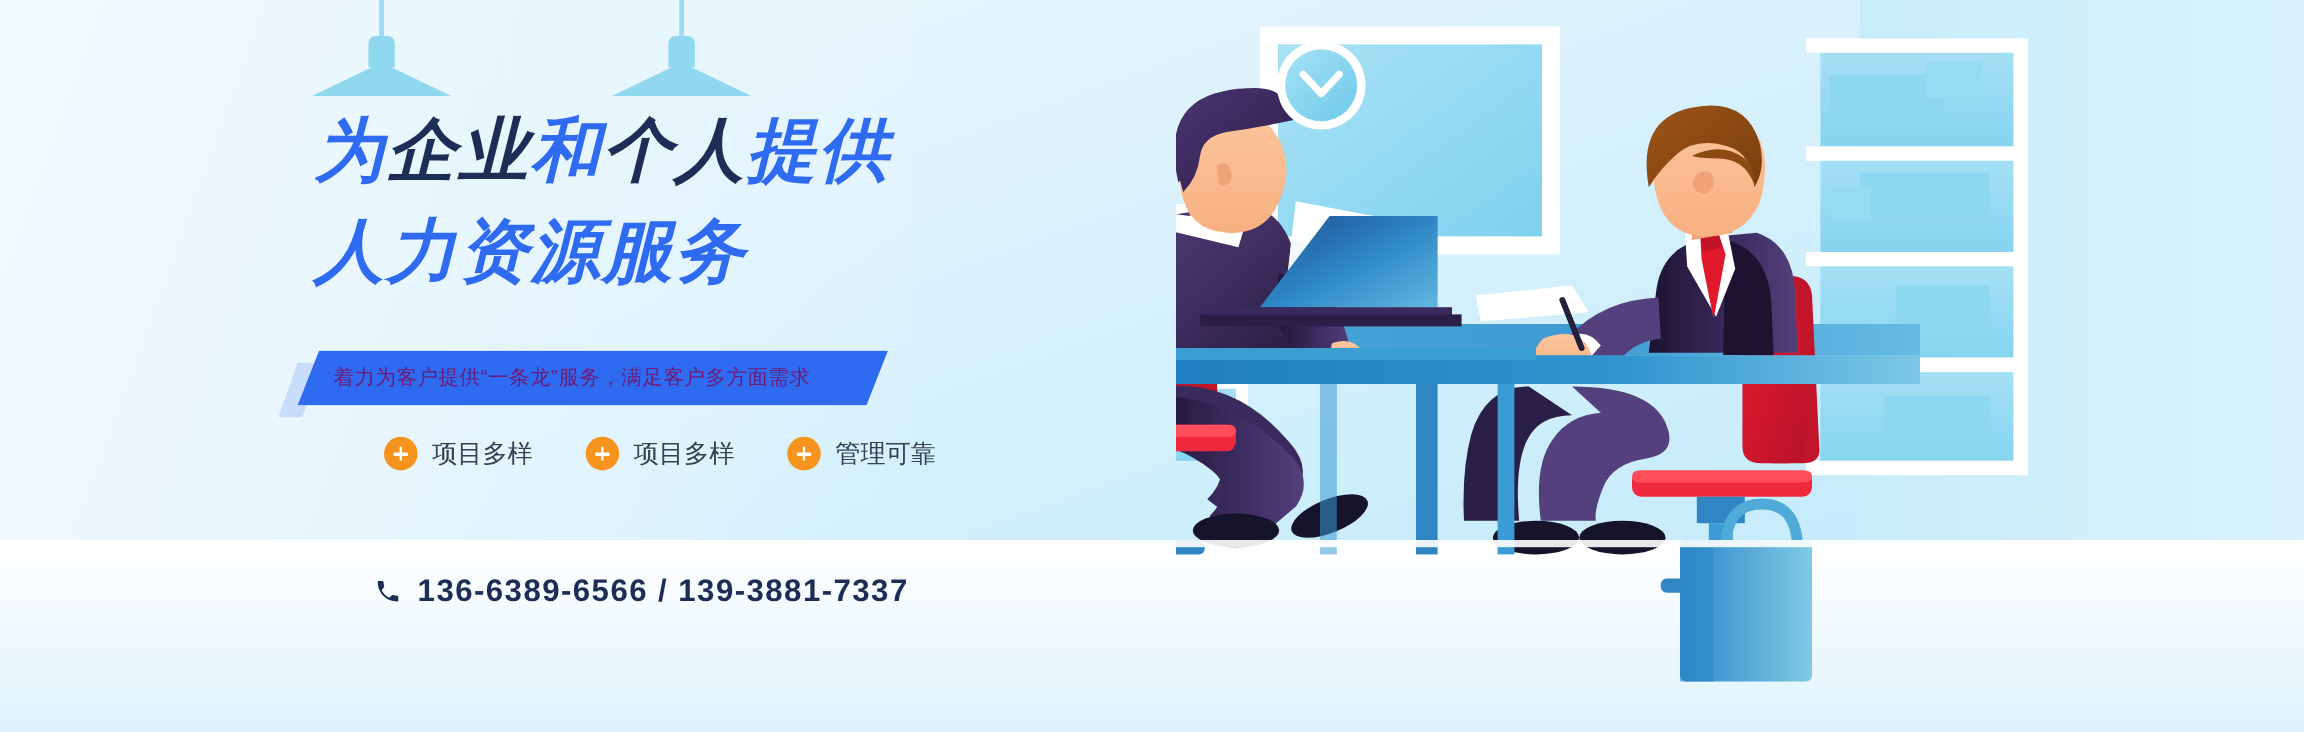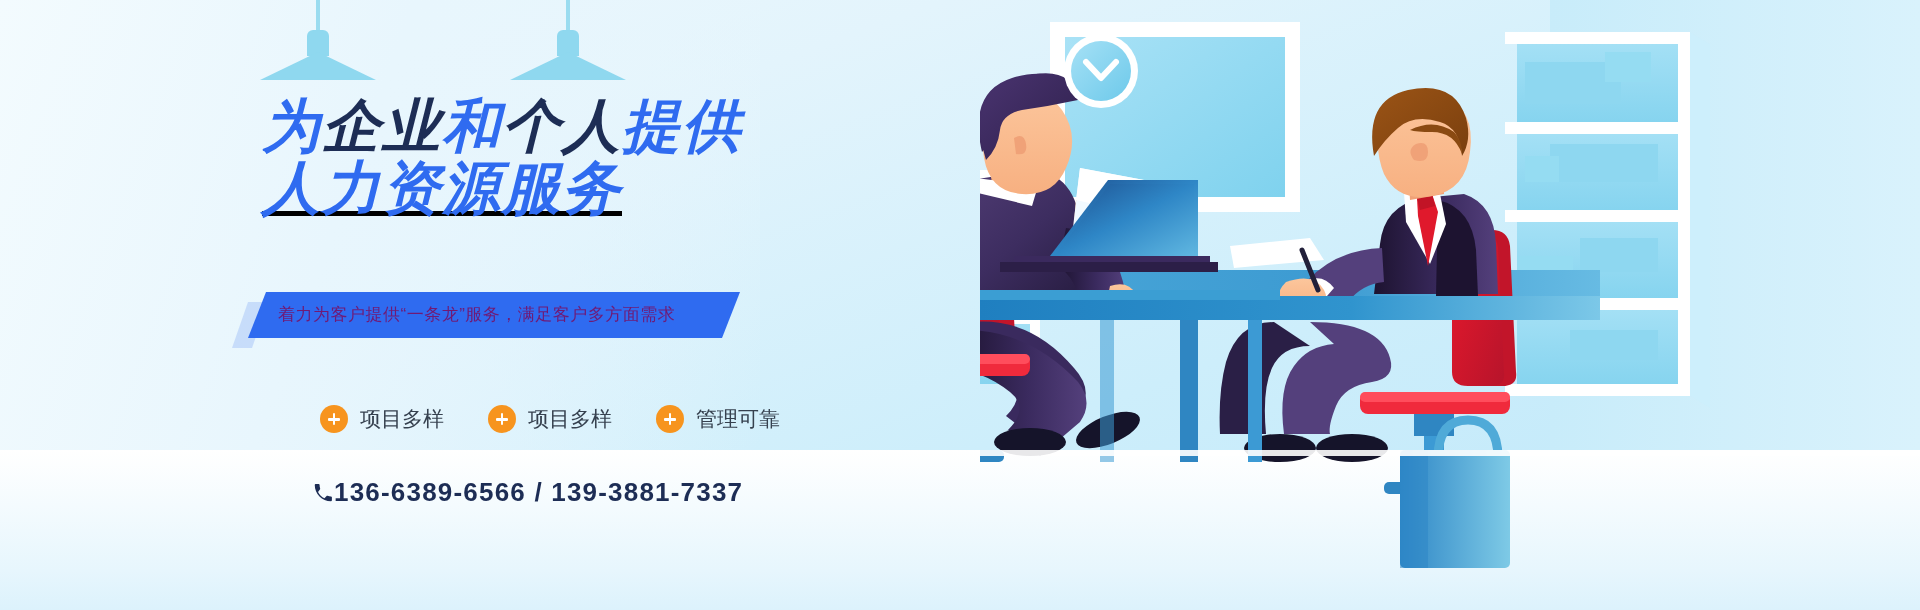--- a/index.html
+++ b/index.html
@@ -61,21 +61,21 @@
     position: absolute;
     left: 262px;
     top: 95px;
     font-size: 58px;
     line-height: 62px;
     font-weight: 900;
     letter-spacing: 2px;
     font-style: italic;
     white-space: nowrap;
   }
-  .headline .l2row { display: block; margin-top: 0; text-decoration: underline; }
+  .headline .l2row { display: block; margin-top: 22px; }
   .seg-dark { color: #1d2d55; }
   .seg-blue { color: #2f6bf0; }
 
   
   .ribbon {
     position: absolute;
     left: 248px;
     top: 292px;
     width: 492px;
     height: 46px;
@@ -103,21 +103,21 @@
     height: 46px;
     background: rgba(47,107,240,0.18);
     -webkit-clip-path: polygon(16px 0, 36px 0, 20px 46px, 0 46px);
     clip-path: polygon(16px 0, 36px 0, 20px 46px, 0 46px);
   }
 
   
   .features {
     position: absolute;
     left: 320px;
-    top: 405px;
+    top: 364px;
     display: flex;
     align-items: center;
     gap: 44px;
   }
   .feature { display: flex; align-items: center; gap: 12px; }
   .feature .plus-badge {
     width: 28px; height: 28px; border-radius: 50%;
     background: #f7941e;
     position: relative;
     flex: 0 0 auto;
@@ -141,20 +141,21 @@
     white-space: nowrap;
   }
 
   
   .phone-row {
     position: absolute;
     left: 312px;
     top: 477px;
     display: flex;
     align-items: center;
+    gap: 14px;
   }
   .phone-icon {
     width: 22px; height: 22px;
     color: #1d2d55;
     flex: 0 0 auto;
   }
   .phone-num {
     font-size: 26px;
     font-weight: 900;
     letter-spacing: 1.2px;

